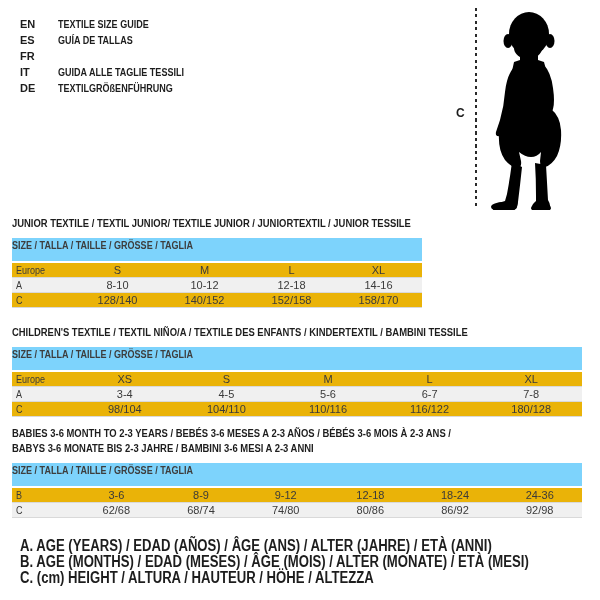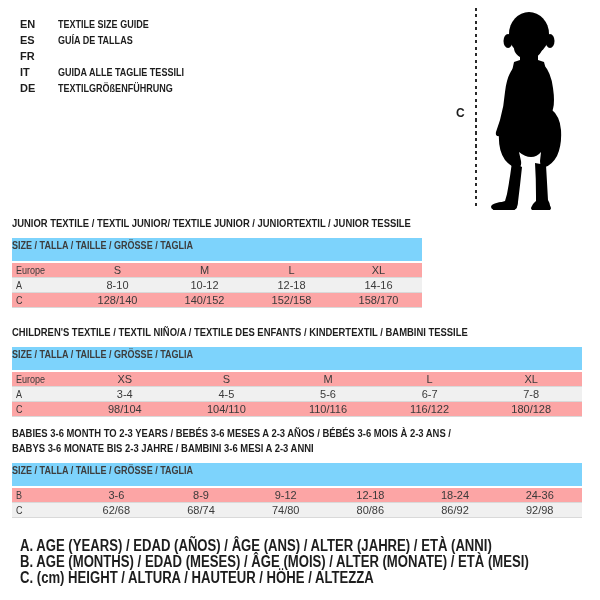--- a/index.html
+++ b/index.html
@@ -23,21 +23,21 @@
 
   
   .tbl { position:absolute; left:12px; }
   .t1 { top:216px; width:410px; }
   .t2 { top:325px; width:570px; }
   .t3 { top:426px; width:570px; }
   .tbl-title { margin-bottom:7px; }
   .tbl-title-line { font-size:11.5px; font-weight:bold; line-height:15px; color:#1d1d1d; white-space:nowrap; }
   .size-bar { height:23px; line-height:14px; background:#7dd3fc; margin-bottom:2px;
     font-size:11px; font-weight:bold; color:#3d3d3d; }
-  .trow { display:flex; height:15px; line-height:14px; font-size:11px; color:#3a3a3a; border-bottom:1px solid #d9d9d9; background:#fca5a5; }
+  .trow { display:flex; height:15px; line-height:14px; font-size:11px; color:#3a3a3a; border-bottom:1px solid #d9d9d9; background:#eab308; }
   .trow.shaded { background:#f0f0f0; }
   .trow-label { width:62px; padding-left:4px; }
   .trow-val { flex:1; text-align:center; }
 
   
   .footnotes { position:absolute; top:538px; left:20px; }
   .footnote { height:16px; line-height:16px; font-size:16px; font-weight:bold; color:#1d1d1d; white-space:nowrap; }
 </style>
 </head>
 <body>

